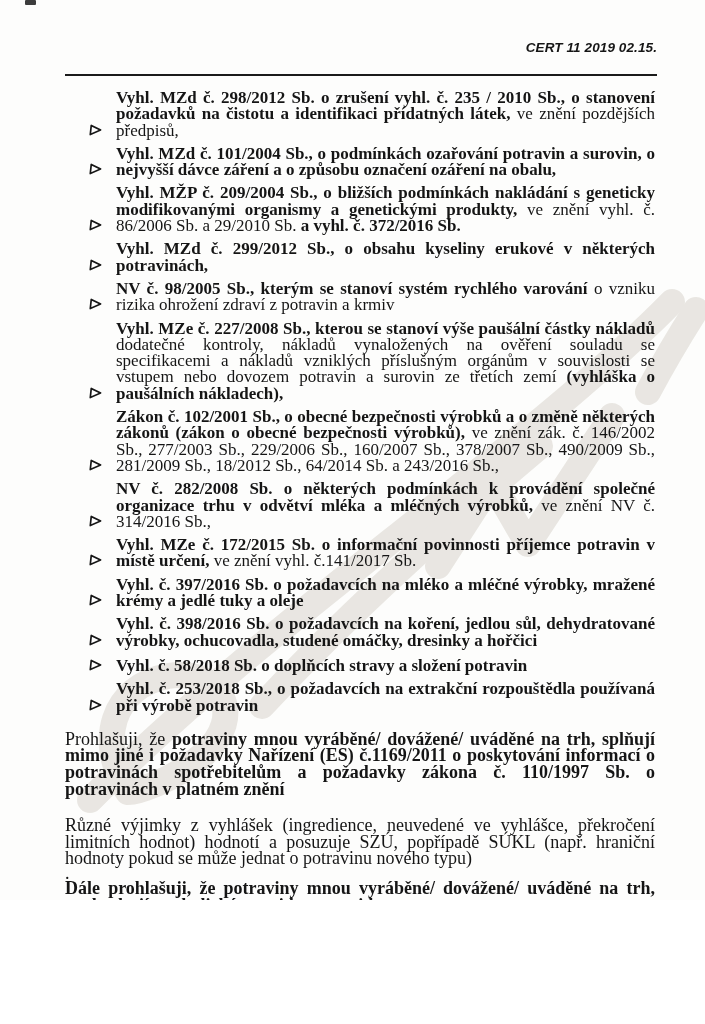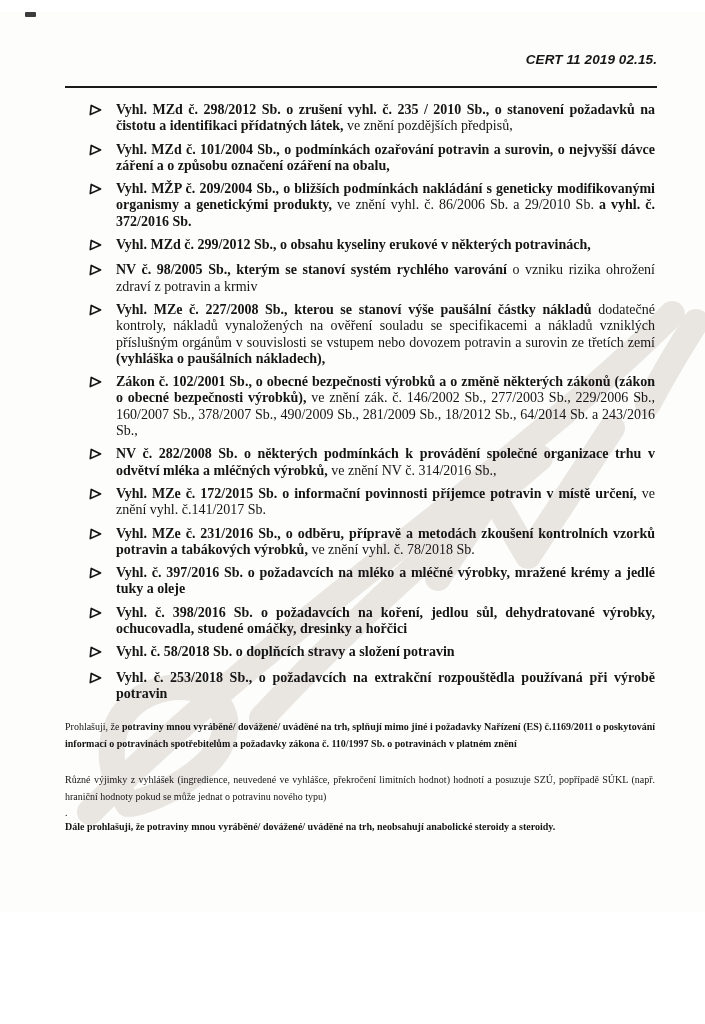--- a/index.html
+++ b/index.html
@@ -1,39 +1,39 @@
 <!DOCTYPE html>
 <html lang="cs"><head>
 <meta charset="utf-8">
 <style>
   html,body{margin:0;padding:0;background:#ffffff;}
   .page{
     width:705px;height:900px;position:relative;overflow:hidden;
     background:#fdfdfc;color:#151515;
     font-family:"Liberation Serif",serif;
-    margin:12px auto;
+    margin:0 auto;
   }
   
   .watermark{position:absolute;left:0;top:0;width:705px;height:1024px;z-index:0;pointer-events:none;}
   
   .speck{position:absolute;left:25px;top:0;width:11px;height:5px;background:#3c3c3c;border-radius:1px;z-index:2;}
   .content{position:absolute;left:65px;right:48px;top:0;z-index:1;}
   .doc-code{
     text-align:right;padding-top:40px;
     font-family:"Liberation Sans",sans-serif;font-style:italic;font-weight:bold;
     font-size:13.5px;letter-spacing:0.1px;color:#161616;
   }
   .header-rule{border:none;border-top:2.3px solid #1b1b1b;margin:19px 0 0 0;height:0;}
   ul.reg-list{list-style:none;margin:14px 0 0 0;padding:0 2px 0 24px;}
-  ul.reg-list li{display:flex;margin:0 0 7px 0;font-size:14px;line-height:16.3px;}
+  ul.reg-list li{display:flex;margin:0 0 7px 0;font-size:17px;line-height:16.3px;align-items:flex-end;}
   .bullet{flex:0 0 14px;margin-right:13px;padding-top:2px;}
   .item-text{flex:1;text-align:justify;}
   .b{font-weight:bold;}
   .r{font-weight:normal;}
-  .declarations{margin-top:17px;font-size:10px;line-height:16.6px;padding-right:2px;}
+  .declarations{margin-top:17px;font-size:18px;line-height:16.6px;padding-right:2px;}
   .declarations p{margin:0;text-align:justify;}
   .p-exceptions{margin-top:20px !important;}
   .p-dot{line-height:13px;}
   .footer{position:absolute;left:68px;right:65px;top:957px;z-index:1;}
   .footer-rule{border:none;border-top:1.8px solid #222;margin:0;height:0;}
   .footer-label{
     text-align:right;margin-top:3px;
     font-family:"Liberation Sans",sans-serif;font-size:12.5px;font-weight:600;color:#4d7c0f;
   }
 </style>
@@ -110,26 +110,20 @@
         <li>
   <span class="bullet"><svg width="13" height="12" viewBox="0 0 13 12" aria-hidden="true">
               <path d="M2.4 10.6 L12.2 5.9 L2.4 1.4 Z" fill="#ffffff" stroke="#161616" stroke-width="1.7" stroke-linejoin="round" transform="skewX(-6)"></path>
             </svg></span>
 <div class="item-text"><span class="b">Vyhl. MZe č. 172/2015 Sb. o informační povinnosti příjemce potravin v místě určení, </span><span class="r">ve znění vyhl. č.141/2017 Sb.</span></div>
         </li>
         <li>
   <span class="bullet"><svg width="13" height="12" viewBox="0 0 13 12" aria-hidden="true">
               <path d="M2.4 10.6 L12.2 5.9 L2.4 1.4 Z" fill="#ffffff" stroke="#161616" stroke-width="1.7" stroke-linejoin="round" transform="skewX(-6)"></path>
             </svg></span>
-<div class="item-text"><span class="b">Vyhl. MZe č. 231/2016 Sb., o odběru, přípravě a metodách zkoušení kontrolních vzorků potravin a tabákových výrobků, </span><span class="r">ve znění vyhl. č. 78/2018 Sb.</span></div>
-        </li>
-        <li>
-  <span class="bullet"><svg width="13" height="12" viewBox="0 0 13 12" aria-hidden="true">
-              <path d="M2.4 10.6 L12.2 5.9 L2.4 1.4 Z" fill="#ffffff" stroke="#161616" stroke-width="1.7" stroke-linejoin="round" transform="skewX(-6)"></path>
-            </svg></span>
 <div class="item-text"><span class="b">Vyhl. č. 397/2016 Sb. o požadavcích na mléko a mléčné výrobky, mražené krémy a jedlé tuky a oleje</span></div>
         </li>
         <li>
   <span class="bullet"><svg width="13" height="12" viewBox="0 0 13 12" aria-hidden="true">
               <path d="M2.4 10.6 L12.2 5.9 L2.4 1.4 Z" fill="#ffffff" stroke="#161616" stroke-width="1.7" stroke-linejoin="round" transform="skewX(-6)"></path>
             </svg></span>
 <div class="item-text"><span class="b">Vyhl. č. 398/2016 Sb. o požadavcích na koření, jedlou sůl, dehydratované výrobky, ochucovadla, studené omáčky, dresinky a hořčici</span></div>
         </li>
         <li>
   <span class="bullet"><svg width="13" height="12" viewBox="0 0 13 12" aria-hidden="true">

